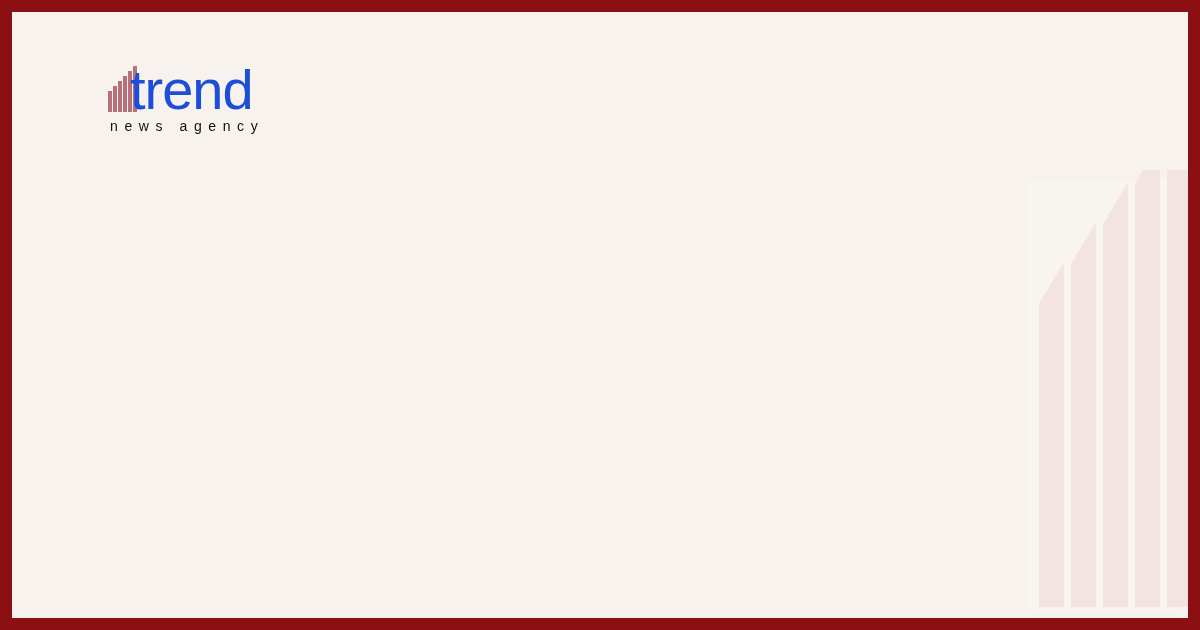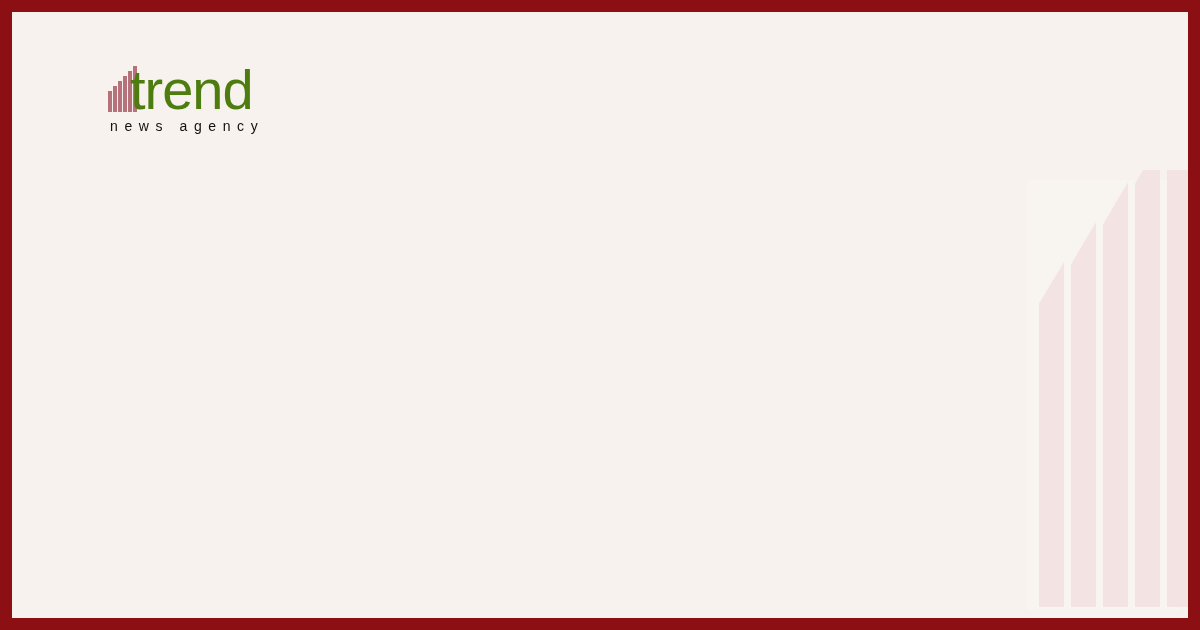--- a/index.html
+++ b/index.html
@@ -103,21 +103,21 @@
   .logo-icon .ib6 { left: 25px; height: 46px; }
 
   .logo-word {
     position: absolute;
     left: 22px;
     top: 0;
     font-family: "Liberation Sans", sans-serif;
     font-size: 56px;
     font-weight: 400;
     letter-spacing: -1px;
-    color: #4d7c0f;
+    color: #1d4ed8;
     line-height: 56px;
     white-space: nowrap;
   }
   .logo-tagline {
     position: absolute;
     left: 2px;
     top: 56px;
     font-family: "Liberation Sans", sans-serif;
     font-size: 14px;
     font-weight: 400;

